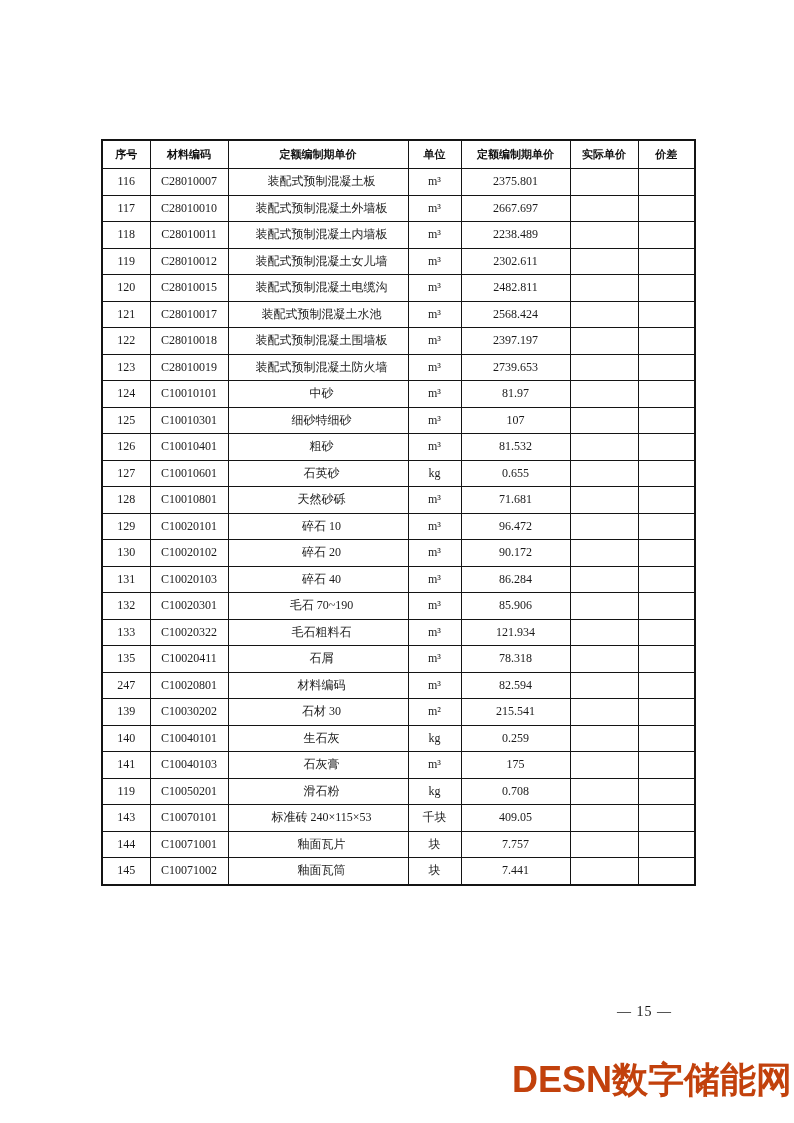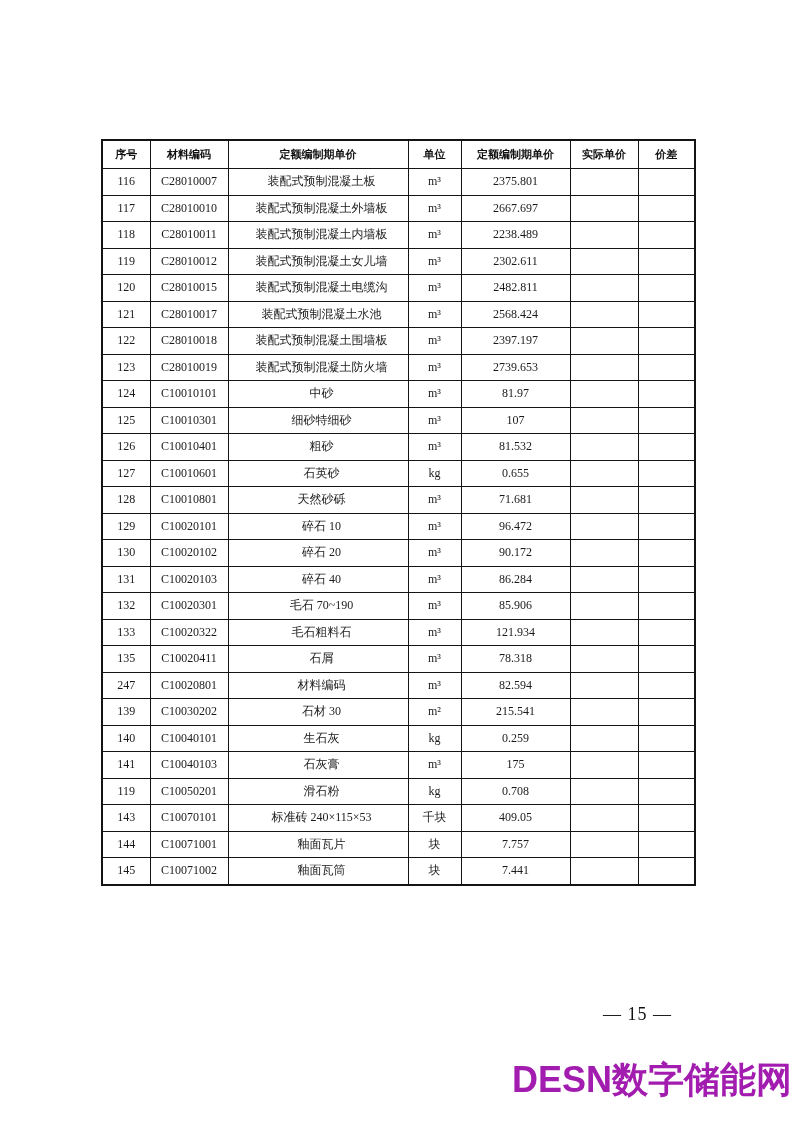--- a/index.html
+++ b/index.html
@@ -51,21 +51,21 @@
     overflow: hidden;
   }
   table.price-table td.al {
     text-align: center;
     padding-left: 9px;
   }
   .page-number {
     position: absolute;
     top: 1004px;
     right: 122px;
-    font-size: 18px;
+    font-size: 14px;
     font-family: "Liberation Serif", "DejaVu Serif", serif;
     color: #111111;
     letter-spacing: 1px;
   }
   .watermark {
     position: absolute;
     top: 1058px;
     right: 2px;
     font-family: "Liberation Sans", "DejaVu Sans", sans-serif;
     font-weight: 900;
@@ -342,15 +342,15 @@
           <td>块</td>
           <td>7.441</td>
           <td></td>
           <td></td>
         </tr>
       </tbody>
   </table>
 
   <div class="page-number">— 15 —</div>
 
-  <div class="watermark" style="color: #a21caf;">DESN数字储能网</div>
+  <div class="watermark" style="color: #c2410c;">DESN数字储能网</div>
 
 </div>
 
 </body></html>

